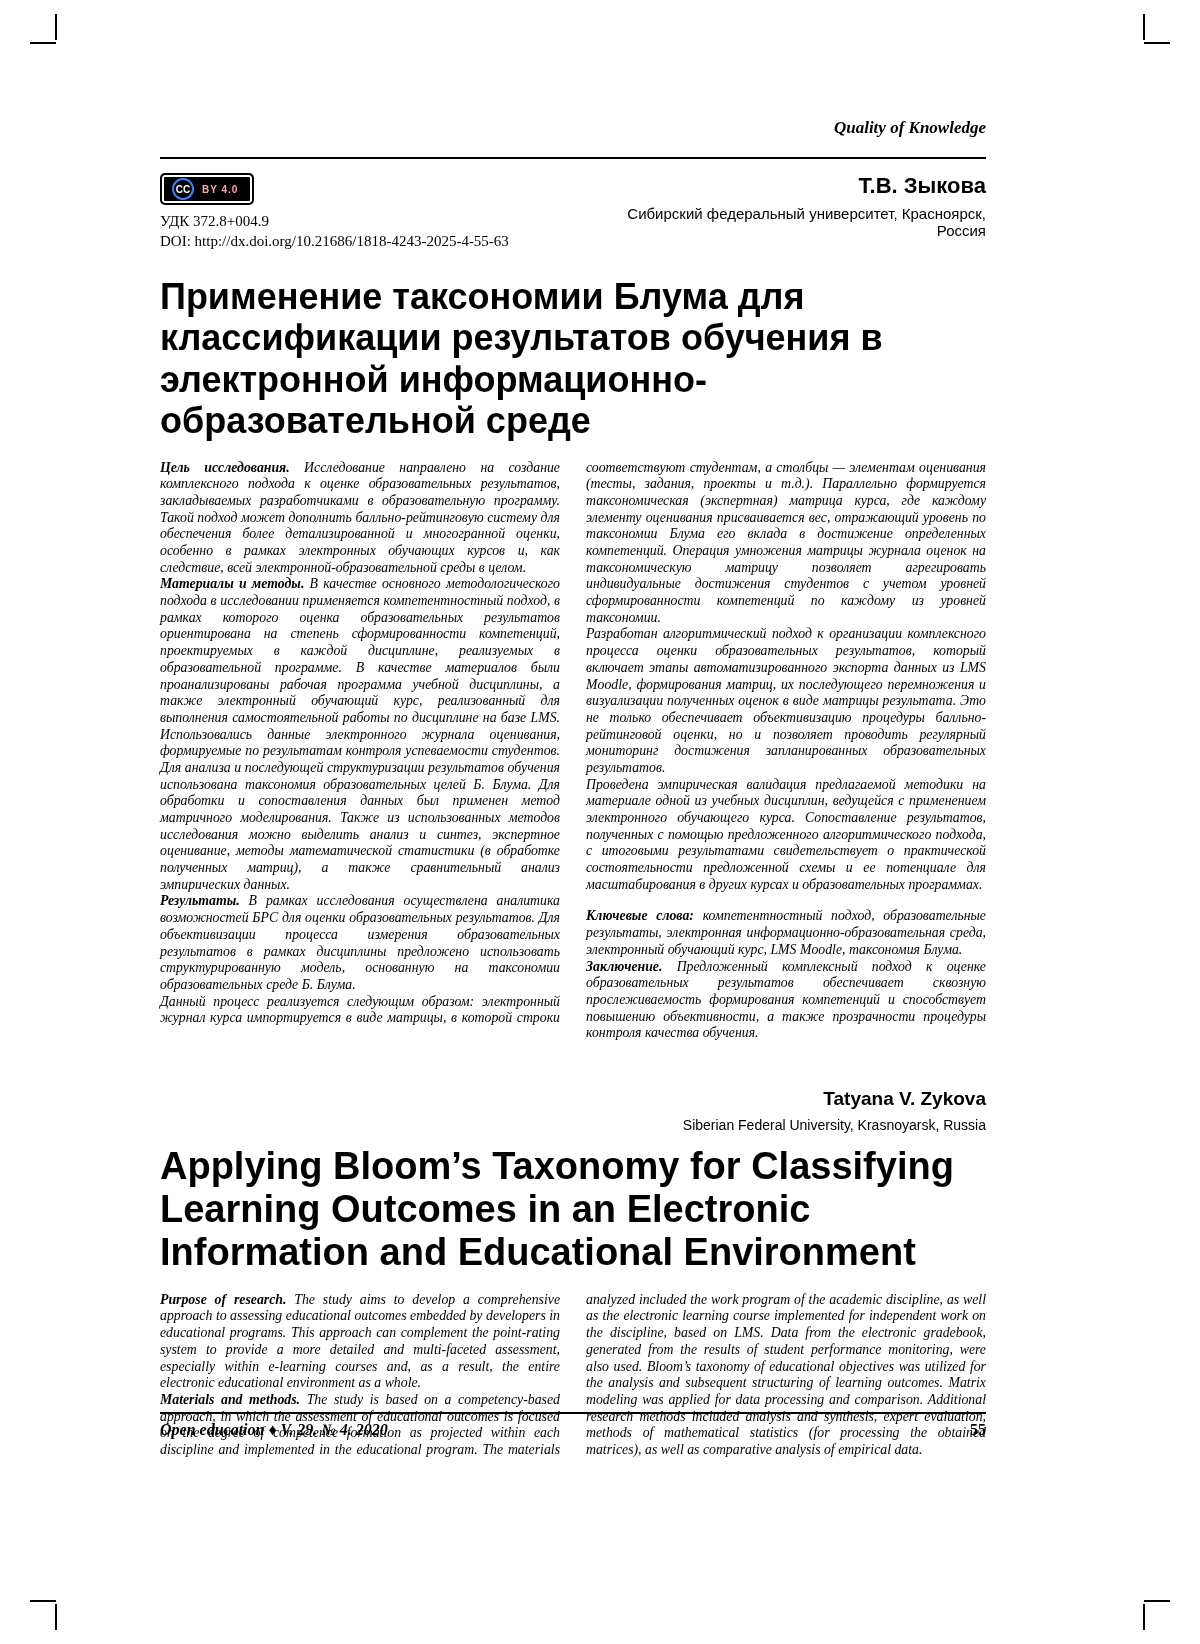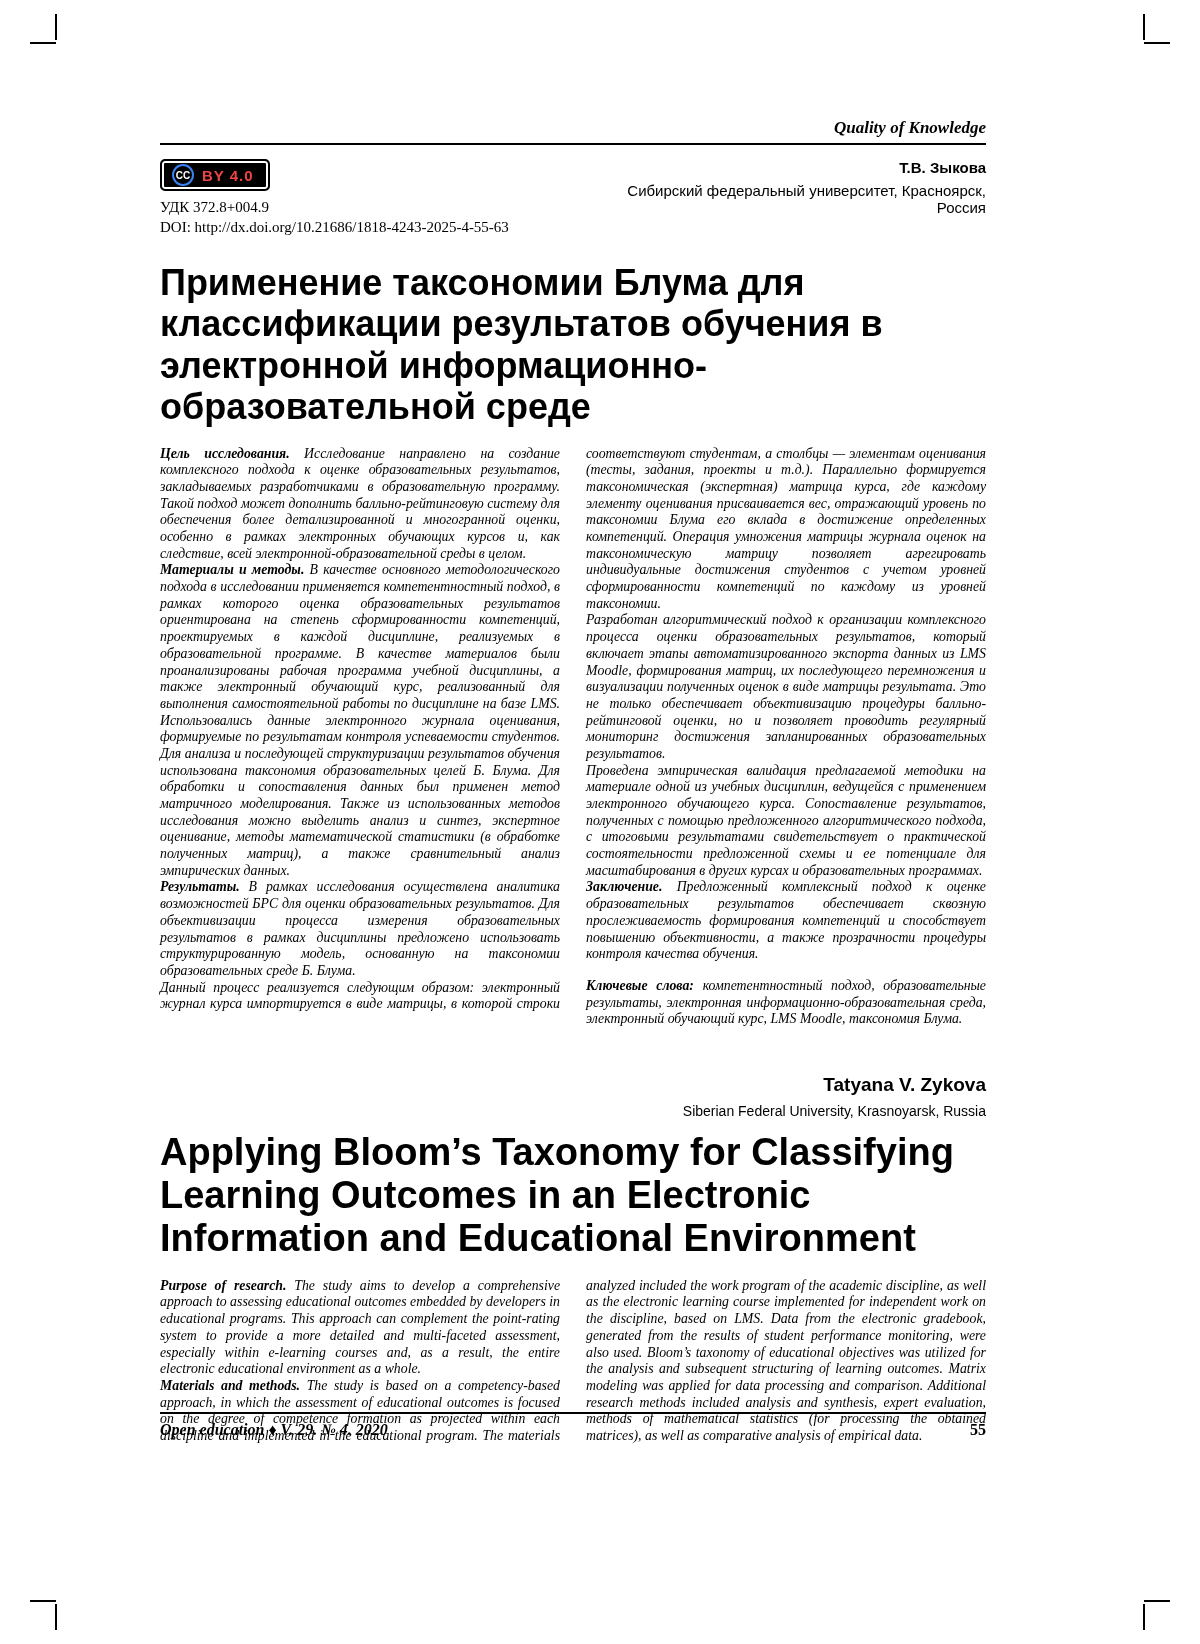--- a/index.html
+++ b/index.html
@@ -10,44 +10,44 @@
   }
   .content {
     position: absolute; left: 160px; top: 118px; width: 826px;
   }
   
   .mark { position: absolute; background: #000; }
 
   
   .journal-header {
     text-align: right; font-weight: bold; font-style: italic;
-    font-size: 17px; padding-bottom: 5px;
+    font-size: 17px; padding-bottom: 19px;
   }
   .header-rule { border-bottom: 2px solid #000; }
 
   .meta-row { display: flex; justify-content: space-between; margin-top: 14px; }
   .meta-left { width: 420px; }
   .meta-right { text-align: right; font-family: "Liberation Sans", sans-serif; }
-  .author-ru { font-weight: bold; font-size: 15px; }
+  .author-ru { font-weight: bold; font-size: 22px; }
   .affiliation-ru { font-size: 15px; margin-top: 6px; }
 
   .cc-badge {
     display: inline-flex; align-items: center; gap: 8px;
     background: #000; border: 2px solid #000; border-radius: 5px;
     box-shadow: inset 0 0 0 2px #fff;
     padding: 3px 14px 3px 10px; height: 22px;
   }
   .cc-circle {
     width: 18px; height: 18px; border: 2px solid #3b82f6; border-radius: 50%;
     color: #fff; font-family: "Liberation Sans", sans-serif; font-weight: bold;
     font-size: 10px; display: flex; align-items: center; justify-content: center;
   }
   .cc-label {
-    color: #ef4444; font-family: "Liberation Sans", sans-serif;
-    font-weight: bold; font-size: 15px; letter-spacing: 1px; text-align: center;
+    color: #fca5a5; font-family: "Liberation Sans", sans-serif;
+    font-weight: bold; font-size: 10px; letter-spacing: 1px; text-align: center;
   }
   .udc { font-size: 15px; margin-top: 8px; }
   .doi { font-size: 15px; margin-top: 3px; }
 
   
   .title-ru {
     font-family: "Liberation Sans", sans-serif; font-weight: bold;
     font-size: 36px; line-height: 1.15; margin-top: 26px; letter-spacing: 0px;
   }
   .title-en {
@@ -114,22 +114,22 @@
 
   <h1 class="title-ru" style="margin-bottom:12px;">Применение таксономии Блума для классификации результатов обучения в электронной информационно-образовательной среде</h1>
 
   <div class="abstract">
     <p class="abs-p"><b class="lead">Цель исследования. </b><span>Исследование направлено на создание комплексного подхода к оценке образовательных результатов, закладываемых разработчиками в образовательную программу. Такой подход может дополнить балльно-рейтинговую систему для обеспечения более детализированной и многогранной оценки, особенно в рамках электронных обучающих курсов и, как следствие, всей электронной-образовательной среды в целом.</span></p>
     <p class="abs-p"><b class="lead">Материалы и методы. </b><span>В качестве основного методологического подхода в исследовании применяется компетентностный подход, в рамках которого оценка образовательных результатов ориентирована на степень сформированности компетенций, проектируемых в каждой дисциплине, реализуемых в образовательной программе. В качестве материалов были проанализированы рабочая программа учебной дисциплины, а также электронный обучающий курс, реализованный для выполнения самостоятельной работы по дисциплине на базе LMS. Использовались данные электронного журнала оценивания, формируемые по результатам контроля успеваемости студентов. Для анализа и последующей структуризации результатов обучения использована таксономия образовательных целей Б. Блума. Для обработки и сопоставления данных был применен метод матричного моделирования. Также из использованных методов исследования можно выделить анализ и синтез, экспертное оценивание, методы математической статистики (в обработке полученных матриц), а также сравнительный анализ эмпирических данных.</span></p>
     <p class="abs-p"><b class="lead">Результаты. </b><span>В рамках исследования осуществлена аналитика возможностей БРС для оценки образовательных результатов. Для объективизации процесса измерения образовательных результатов в рамках дисциплины предложено использовать структурированную модель, основанную на таксономии образовательных среде Б. Блума.</span></p>
     <p class="abs-p"><b class="lead"></b><span>Данный процесс реализуется следующим образом: электронный журнал курса импортируется в виде матрицы, в которой строки соответствуют студентам, а столбцы — элементам оценивания (тесты, задания, проекты и т.д.). Параллельно формируется таксономическая (экспертная) матрица курса, где каждому элементу оценивания присваивается вес, отражающий уровень по таксономии Блума его вклада в достижение определенных компетенций. Операция умножения матрицы журнала оценок на таксономическую матрицу позволяет агрегировать индивидуальные достижения студентов с учетом уровней сформированности компетенций по каждому из уровней таксономии.</span></p>
     <p class="abs-p"><b class="lead"></b><span>Разработан алгоритмический подход к организации комплексного процесса оценки образовательных результатов, который включает этапы автоматизированного экспорта данных из LMS Moodle, формирования матриц, их последующего перемножения и визуализации полученных оценок в виде матрицы результата. Это не только обеспечивает объективизацию процедуры балльно-рейтинговой оценки, но и позволяет проводить регулярный мониторинг достижения запланированных образовательных результатов.</span></p>
     <p class="abs-p"><b class="lead"></b><span>Проведена эмпирическая валидация предлагаемой методики на материале одной из учебных дисциплин, ведущейся с применением электронного обучающего курса. Сопоставление результатов, полученных с помощью предложенного алгоритмического подхода, с итоговыми результатами свидетельствует о практической состоятельности предложенной схемы и ее потенциале для масштабирования в других курсах и образовательных программах.</span></p>
+    <p class="abs-p kw"><b class="lead">Ключевые слова: </b><span>компетентностный подход, образовательные результаты, электронная информационно-образовательная среда, электронный обучающий курс, LMS Moodle, таксономия Блума.</span></p>
     <p class="abs-p"><b class="lead">Заключение. </b><span>Предложенный комплексный подход к оценке образовательных результатов обеспечивает сквозную прослеживаемость формирования компетенций и способствует повышению объективности, а также прозрачности процедуры контроля качества обучения.</span></p>
-    <p class="abs-p kw"><b class="lead">Ключевые слова: </b><span>компетентностный подход, образовательные результаты, электронная информационно-образовательная среда, электронный обучающий курс, LMS Moodle, таксономия Блума.</span></p>
   </div>
 
   <div class="author-block-en">
     <div class="author-en">Tatyana V. Zykova</div>
     <div class="affiliation-en">Siberian Federal University, Krasnoyarsk, Russia</div>
   </div>
 
   <h1 class="title-en" style="margin-bottom:0;">Applying Bloom’s Taxonomy for Classifying Learning Outcomes in an Electronic Information and Educational Environment</h1>
 
   <div class="abstract">

